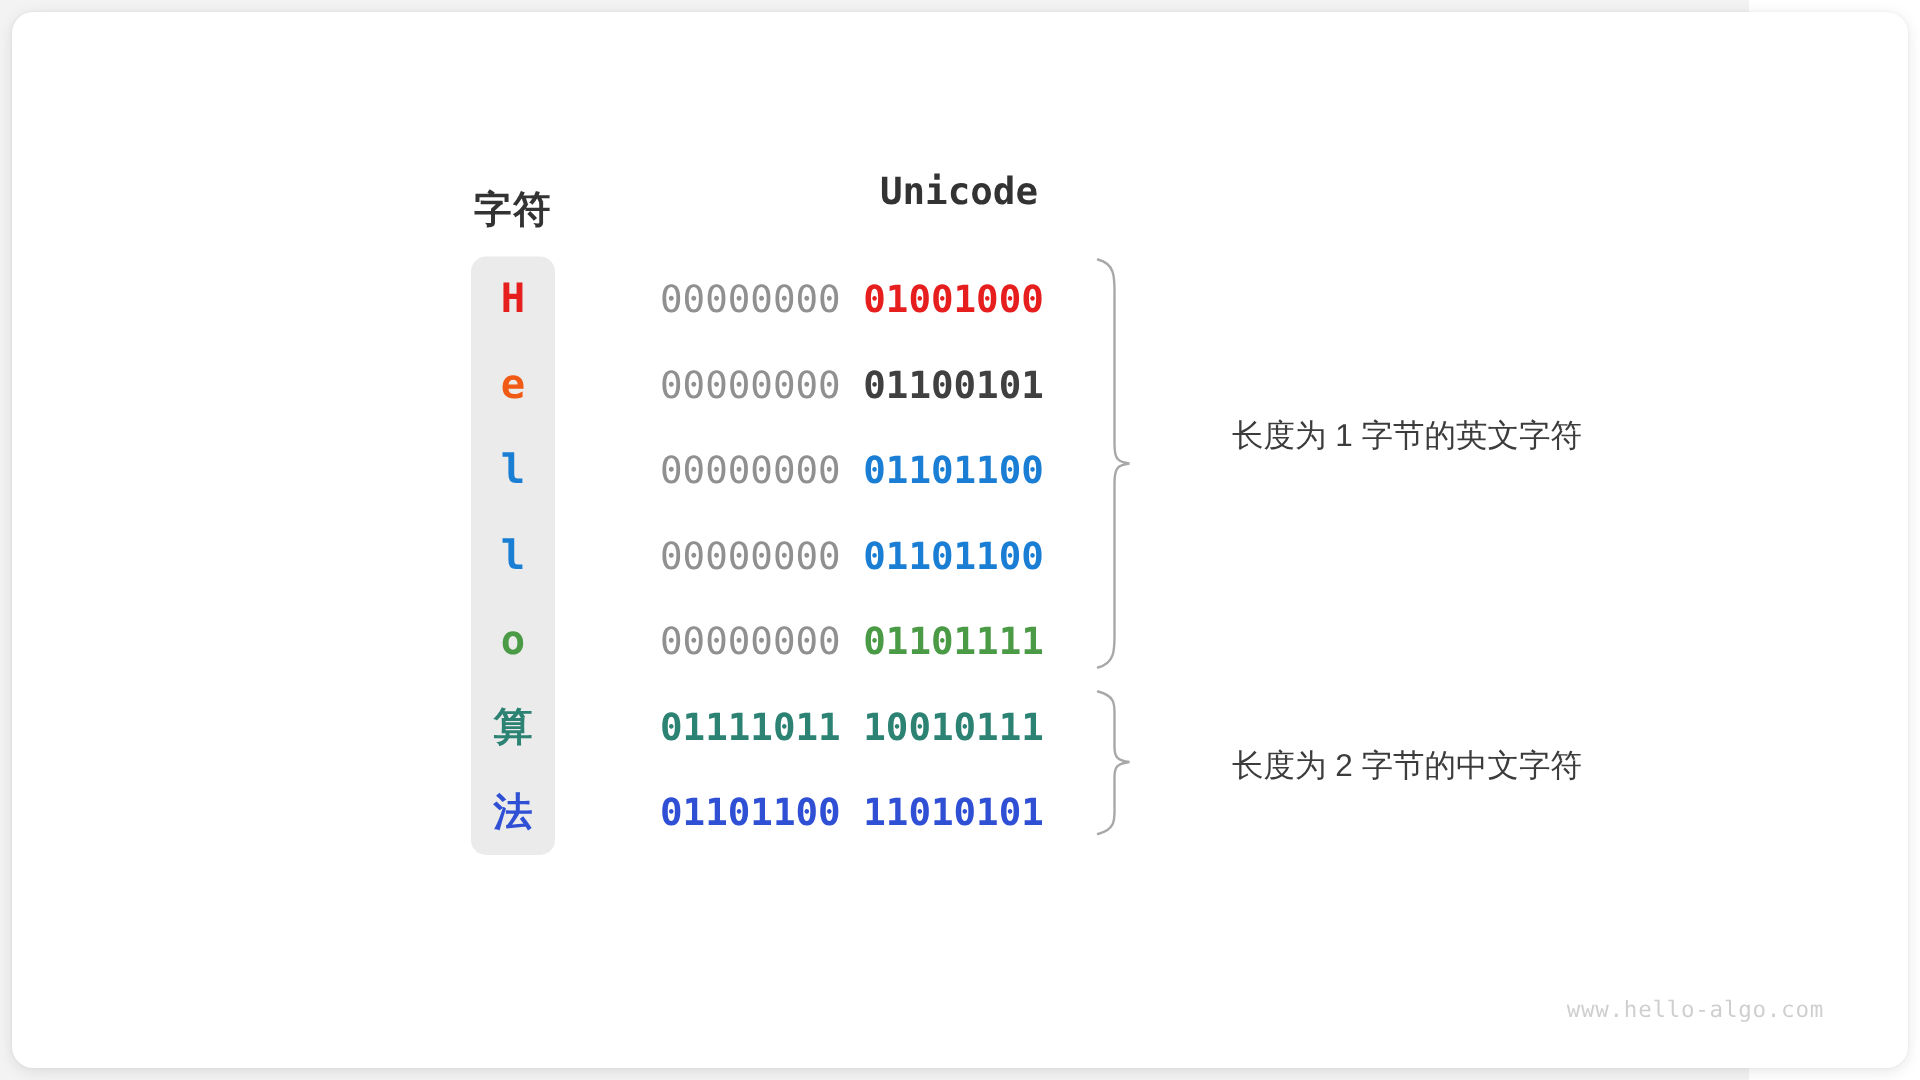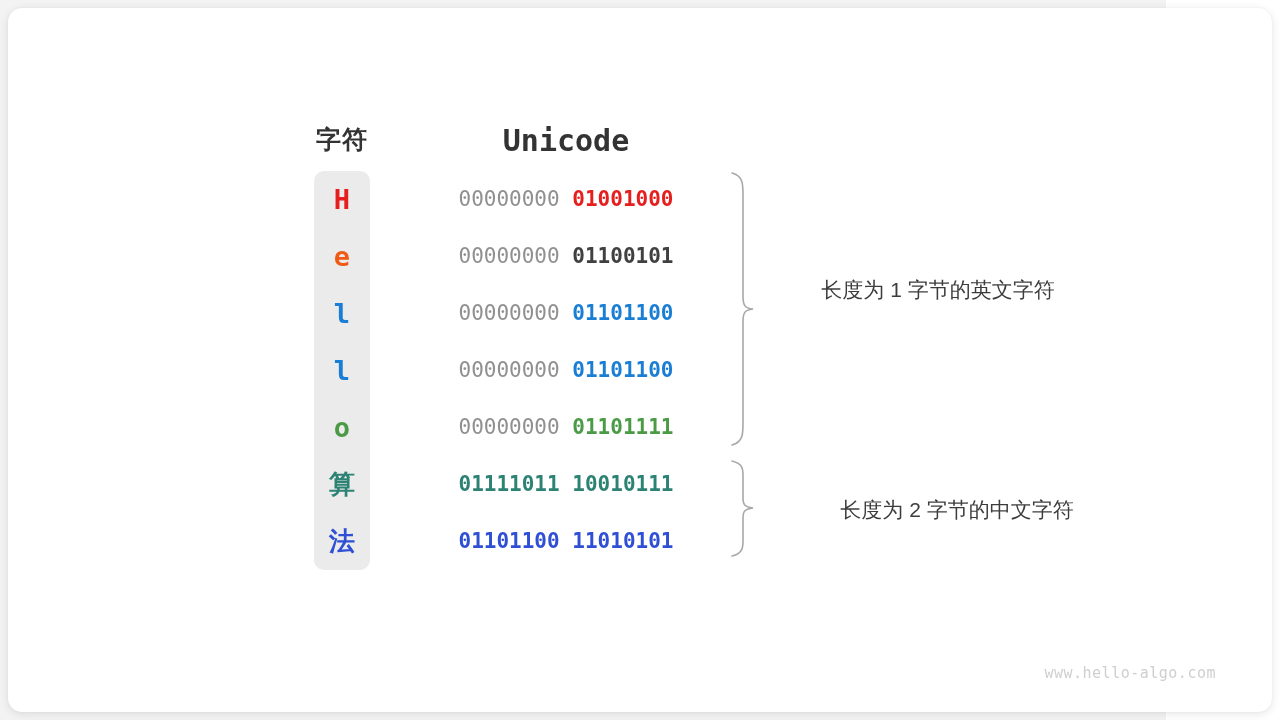--- a/index.html
+++ b/index.html
@@ -43,25 +43,25 @@
   #header-char {
     left: 306px;
     top: 115px;
     width: 56px;
     text-align: center;
     font-size: 25px;
     letter-spacing: 1px;
   }
   #header-unicode {
     left: 432px;
-    top: 115px;
+    top: 105px;
     width: 252px;
-    text-align: center;
-    font-family: "DejaVu Sans Mono", "Liberation Mono", monospace;
-    font-size: 30px;
+    text-align: right;
+    font-family: "DejaVu Sans Mono", "Liberation Mono", monospace;
+    font-size: 25px;
   }
 
   
   #char-pill {
     position: absolute;
     left: 306px;
     top: 163px;
     width: 56px;
     height: 399px;
     background: #ebebeb;
@@ -85,21 +85,21 @@
     font-size: 26px;
   }
   .bits-cell {
     position: absolute;
     left: 432px;
     width: 252px;
     height: 57px;
     line-height: 57px;
     text-align: center;
     font-family: "DejaVu Sans Mono", "Liberation Mono", monospace;
-    font-size: 21px;
+    font-size: 25px;
     white-space: pre;
   }
   .byte-pad {
     color: #909090;
     font-weight: normal;
   }
   .byte-val {
     font-weight: bold;
   }
 
@@ -127,21 +127,21 @@
     top: 268px;
     width: 320px;
   }
   #annotation-1-sub {
     display: block;
     margin-top: 10px;
     color: #8c8c8c;
     font-size: 20px;
   }
   #annotation-2 {
-    left: 789px;
+    left: 770px;
     top: 488px;
     width: 320px;
   }
 
   
   #watermark {
     position: absolute;
     right: 56px;
     bottom: 30px;
     color: #cfcfcf;

